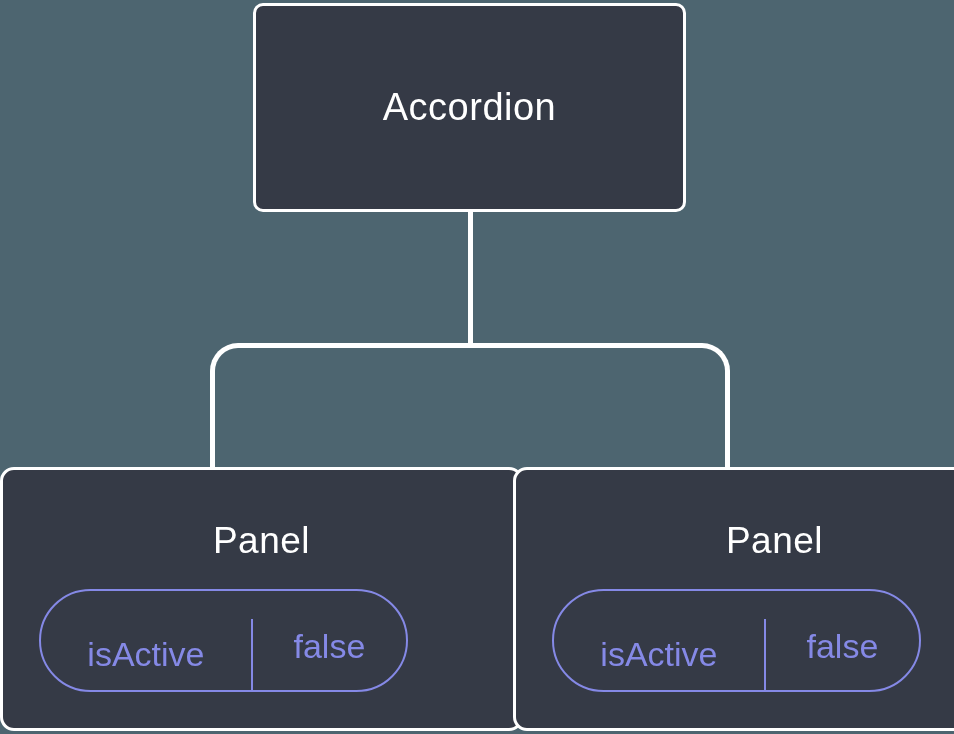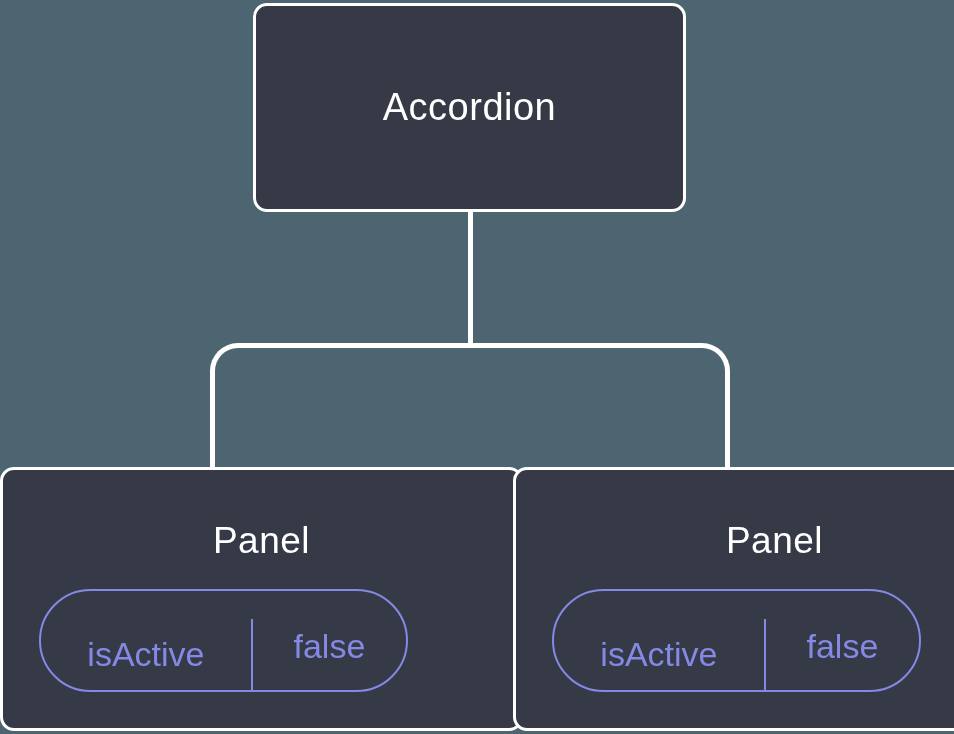--- a/index.html
+++ b/index.html
@@ -24,20 +24,21 @@
     border-radius: 14px;
   }
   .node-root {
     left: 253px;
     top: 3px;
     width: 433px;
     height: 209px;
     display: flex;
     align-items: center;
     justify-content: center;
+    border-radius: 10px;
   }
   .node-root .node-label {
     color: #ffffff;
     font-size: 38px;
     font-weight: 500;
     letter-spacing: 0.5px;
   }
   .node-panel {
     width: 523px;
     height: 264px;

